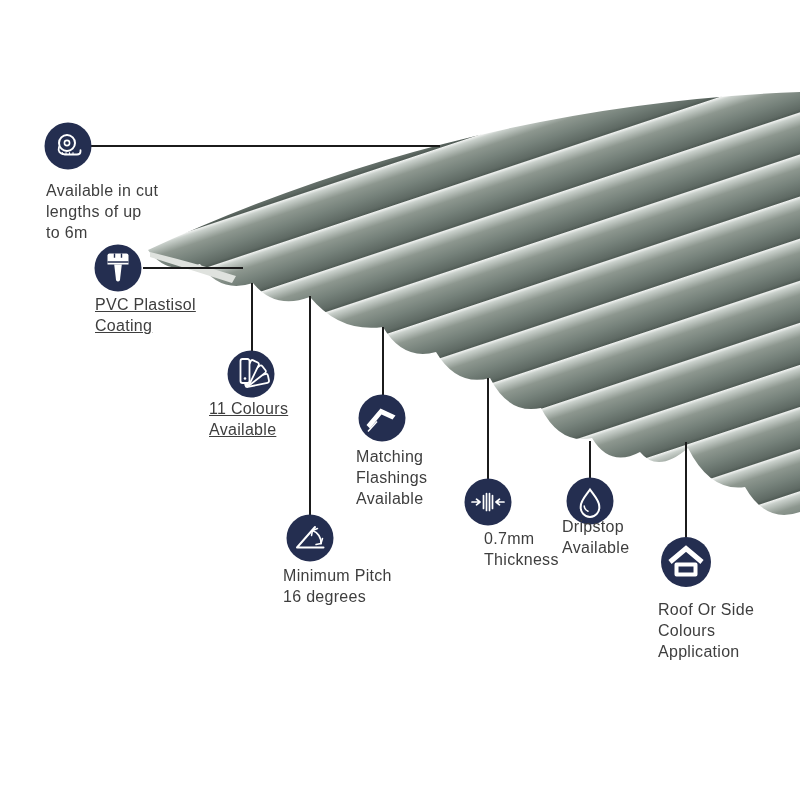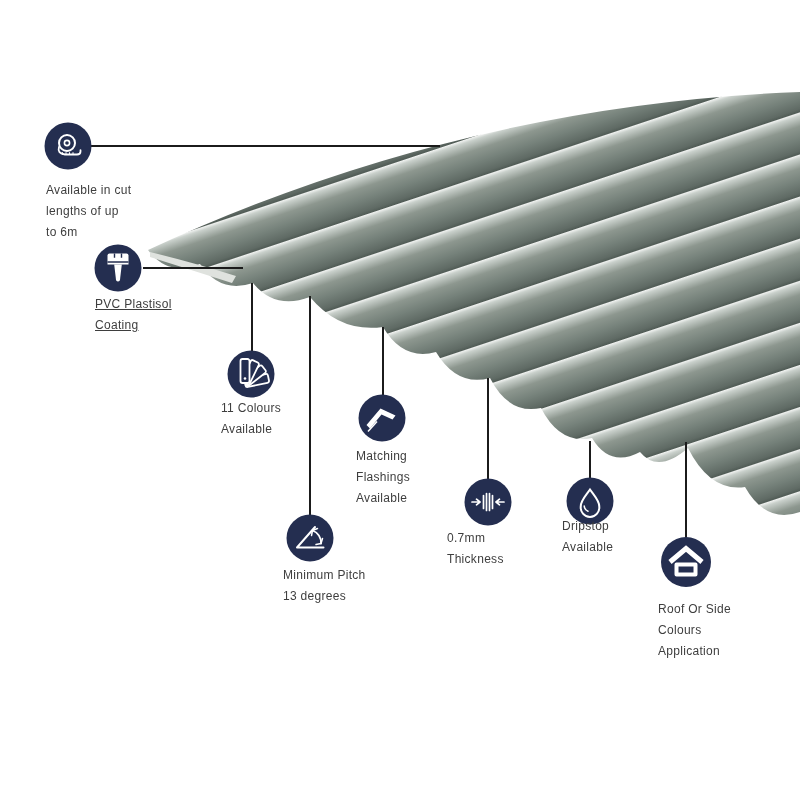--- a/index.html
+++ b/index.html
@@ -1,26 +1,26 @@
 <!DOCTYPE html>
 <html><head>
 <meta charset="utf-8">
 <style>
   html,body{margin:0;padding:0;background:#ffffff;}
   .stage{position:relative;width:800px;height:800px;background:#ffffff;overflow:hidden;
          font-family:"Liberation Sans",sans-serif;}
   .art{position:absolute;left:0;top:0;width:800px;height:800px;display:block;}
-  .label{position:absolute;white-space:pre-line;color:#3e3e3e;font-size:12px;
+  .label{position:absolute;white-space:pre-line;color:#3e3e3e;font-size:16px;
          line-height:21px;letter-spacing:0.3px;font-weight:500;}
   .lbl-cut{left:46px;top:180px;}
   .lbl-pvc{left:95px;top:294px;text-decoration:underline;}
-  .lbl-col{left:221px;top:398px;}
+  .lbl-col{left:209px;top:398px;text-decoration:underline;}
   .lbl-fla{left:356px;top:446px;}
   .lbl-pit{left:283px;top:565px;}
-  .lbl-thk{left:447px;top:528px;}
+  .lbl-thk{left:484px;top:528px;}
   .lbl-drp{left:562px;top:516px;}
   .lbl-roo{left:658px;top:599px;}
 </style>
 </head>
 <body>
 
 <div class="stage">
 
   <svg class="art" viewBox="0 0 800 800">
     <defs>
@@ -129,21 +129,21 @@
 lengths of up
 to 6m</div>
   <div class="label lbl-pvc">PVC Plastisol
 Coating</div>
   <div class="label lbl-col">11 Colours
 Available</div>
   <div class="label lbl-fla">Matching
 Flashings
 Available</div>
   <div class="label lbl-pit">Minimum Pitch
-13 degrees</div>
+16 degrees</div>
   <div class="label lbl-thk">0.7mm
 Thickness</div>
   <div class="label lbl-drp">Dripstop
 Available</div>
   <div class="label lbl-roo">Roof Or Side
 Colours
 Application</div>
 
 </div>
 

